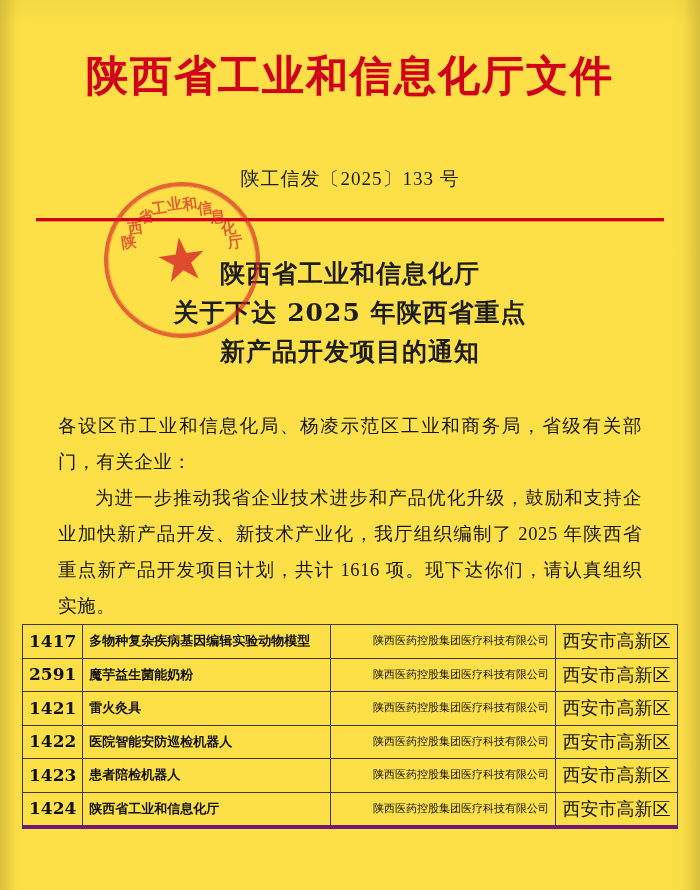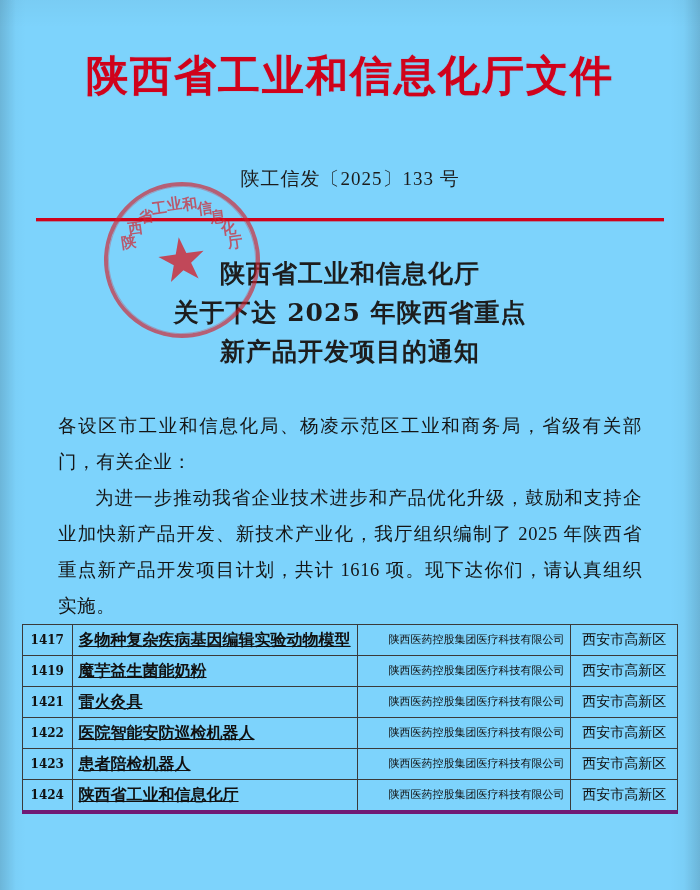--- a/index.html
+++ b/index.html
@@ -13,21 +13,21 @@
     overflow: hidden;
     font-family: "Liberation Serif", "DejaVu Serif", serif;
     color: #1a1a1a;
     position: relative;
   }
 
   .page {
     position: relative;
     width: 700px;
     height: 890px;
-    background: #7dd3fc;
+    background: #fde047;
     overflow: hidden;
   }
 
   
   .paper-shade {
     position: absolute;
     inset: 0;
     background:
       linear-gradient(90deg, rgba(0,0,0,0.045) 0px, rgba(0,0,0,0.0) 26px),
       linear-gradient(270deg, rgba(0,0,0,0.05) 0px, rgba(0,0,0,0.0) 30px),
@@ -174,37 +174,36 @@
     padding: 5px 6px;
     height: 20px;
     line-height: 1.25;
     white-space: nowrap;
     overflow: hidden;
   }
   td.col-id {
     width: 42px;
     text-align: center;
     font-weight: bold;
-    font-size: 12px;
+    font-size: 17px;
   }
   td.col-name {
     width: 248px;
     font-weight: bold;
-    font-size: 16px;
-    text-decoration: underline;
+    font-size: 13px;
   }
   td.col-company {
     width: 244px;
     text-align: right;
     font-size: 11px;
   }
   td.col-region {
     width: 110px;
     text-align: center;
-    font-size: 14px;
+    font-size: 18px;
   }
   tr.last-row td {
     border-bottom: 4px solid #701a75;
   }
 
   
   .edge-left, .edge-right {
     position: absolute;
     top: 0;
     bottom: 0;
@@ -264,21 +263,21 @@
   <div class="table-wrap">
     <table class="proj">
       <tbody>
         <tr>
           <td class="col-id">1417</td>
           <td class="col-name">多物种复杂疾病基因编辑实验动物模型</td>
           <td class="col-company">陕西医药控股集团医疗科技有限公司</td>
           <td class="col-region">西安市高新区</td>
         </tr>
         <tr>
-          <td class="col-id">1419</td>
+          <td class="col-id">2591</td>
           <td class="col-name">魔芋益生菌能奶粉</td>
           <td class="col-company">陕西医药控股集团医疗科技有限公司</td>
           <td class="col-region">西安市高新区</td>
         </tr>
         <tr>
           <td class="col-id">1421</td>
           <td class="col-name">雷火灸具</td>
           <td class="col-company">陕西医药控股集团医疗科技有限公司</td>
           <td class="col-region">西安市高新区</td>
         </tr>

